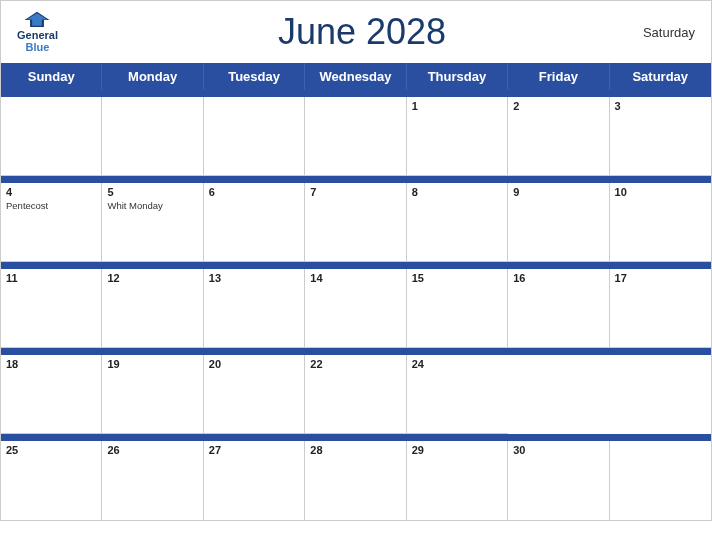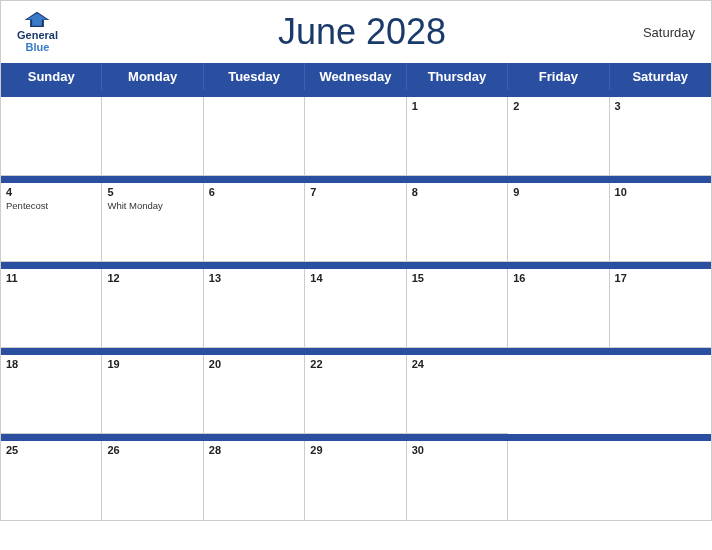--- a/index.html
+++ b/index.html
@@ -263,20 +263,23 @@
       <div class="week-band"></div>
       <div class="week-unit">
         <div class="week-row-cells">
           <div class="cell">
             <span class="cell-date">25</span>
           </div>
           <div class="cell">
             <span class="cell-date">26</span>
           </div>
           <div class="cell">
+            <span class="cell-date">27</span>
+          </div>
+          <div class="cell">
             <span class="cell-date">28</span>
           </div>
           <div class="cell">
             <span class="cell-date">29</span>
           </div>
           <div class="cell">
             <span class="cell-date">30</span>
           </div>
           <div class="cell"></div>
         </div>

